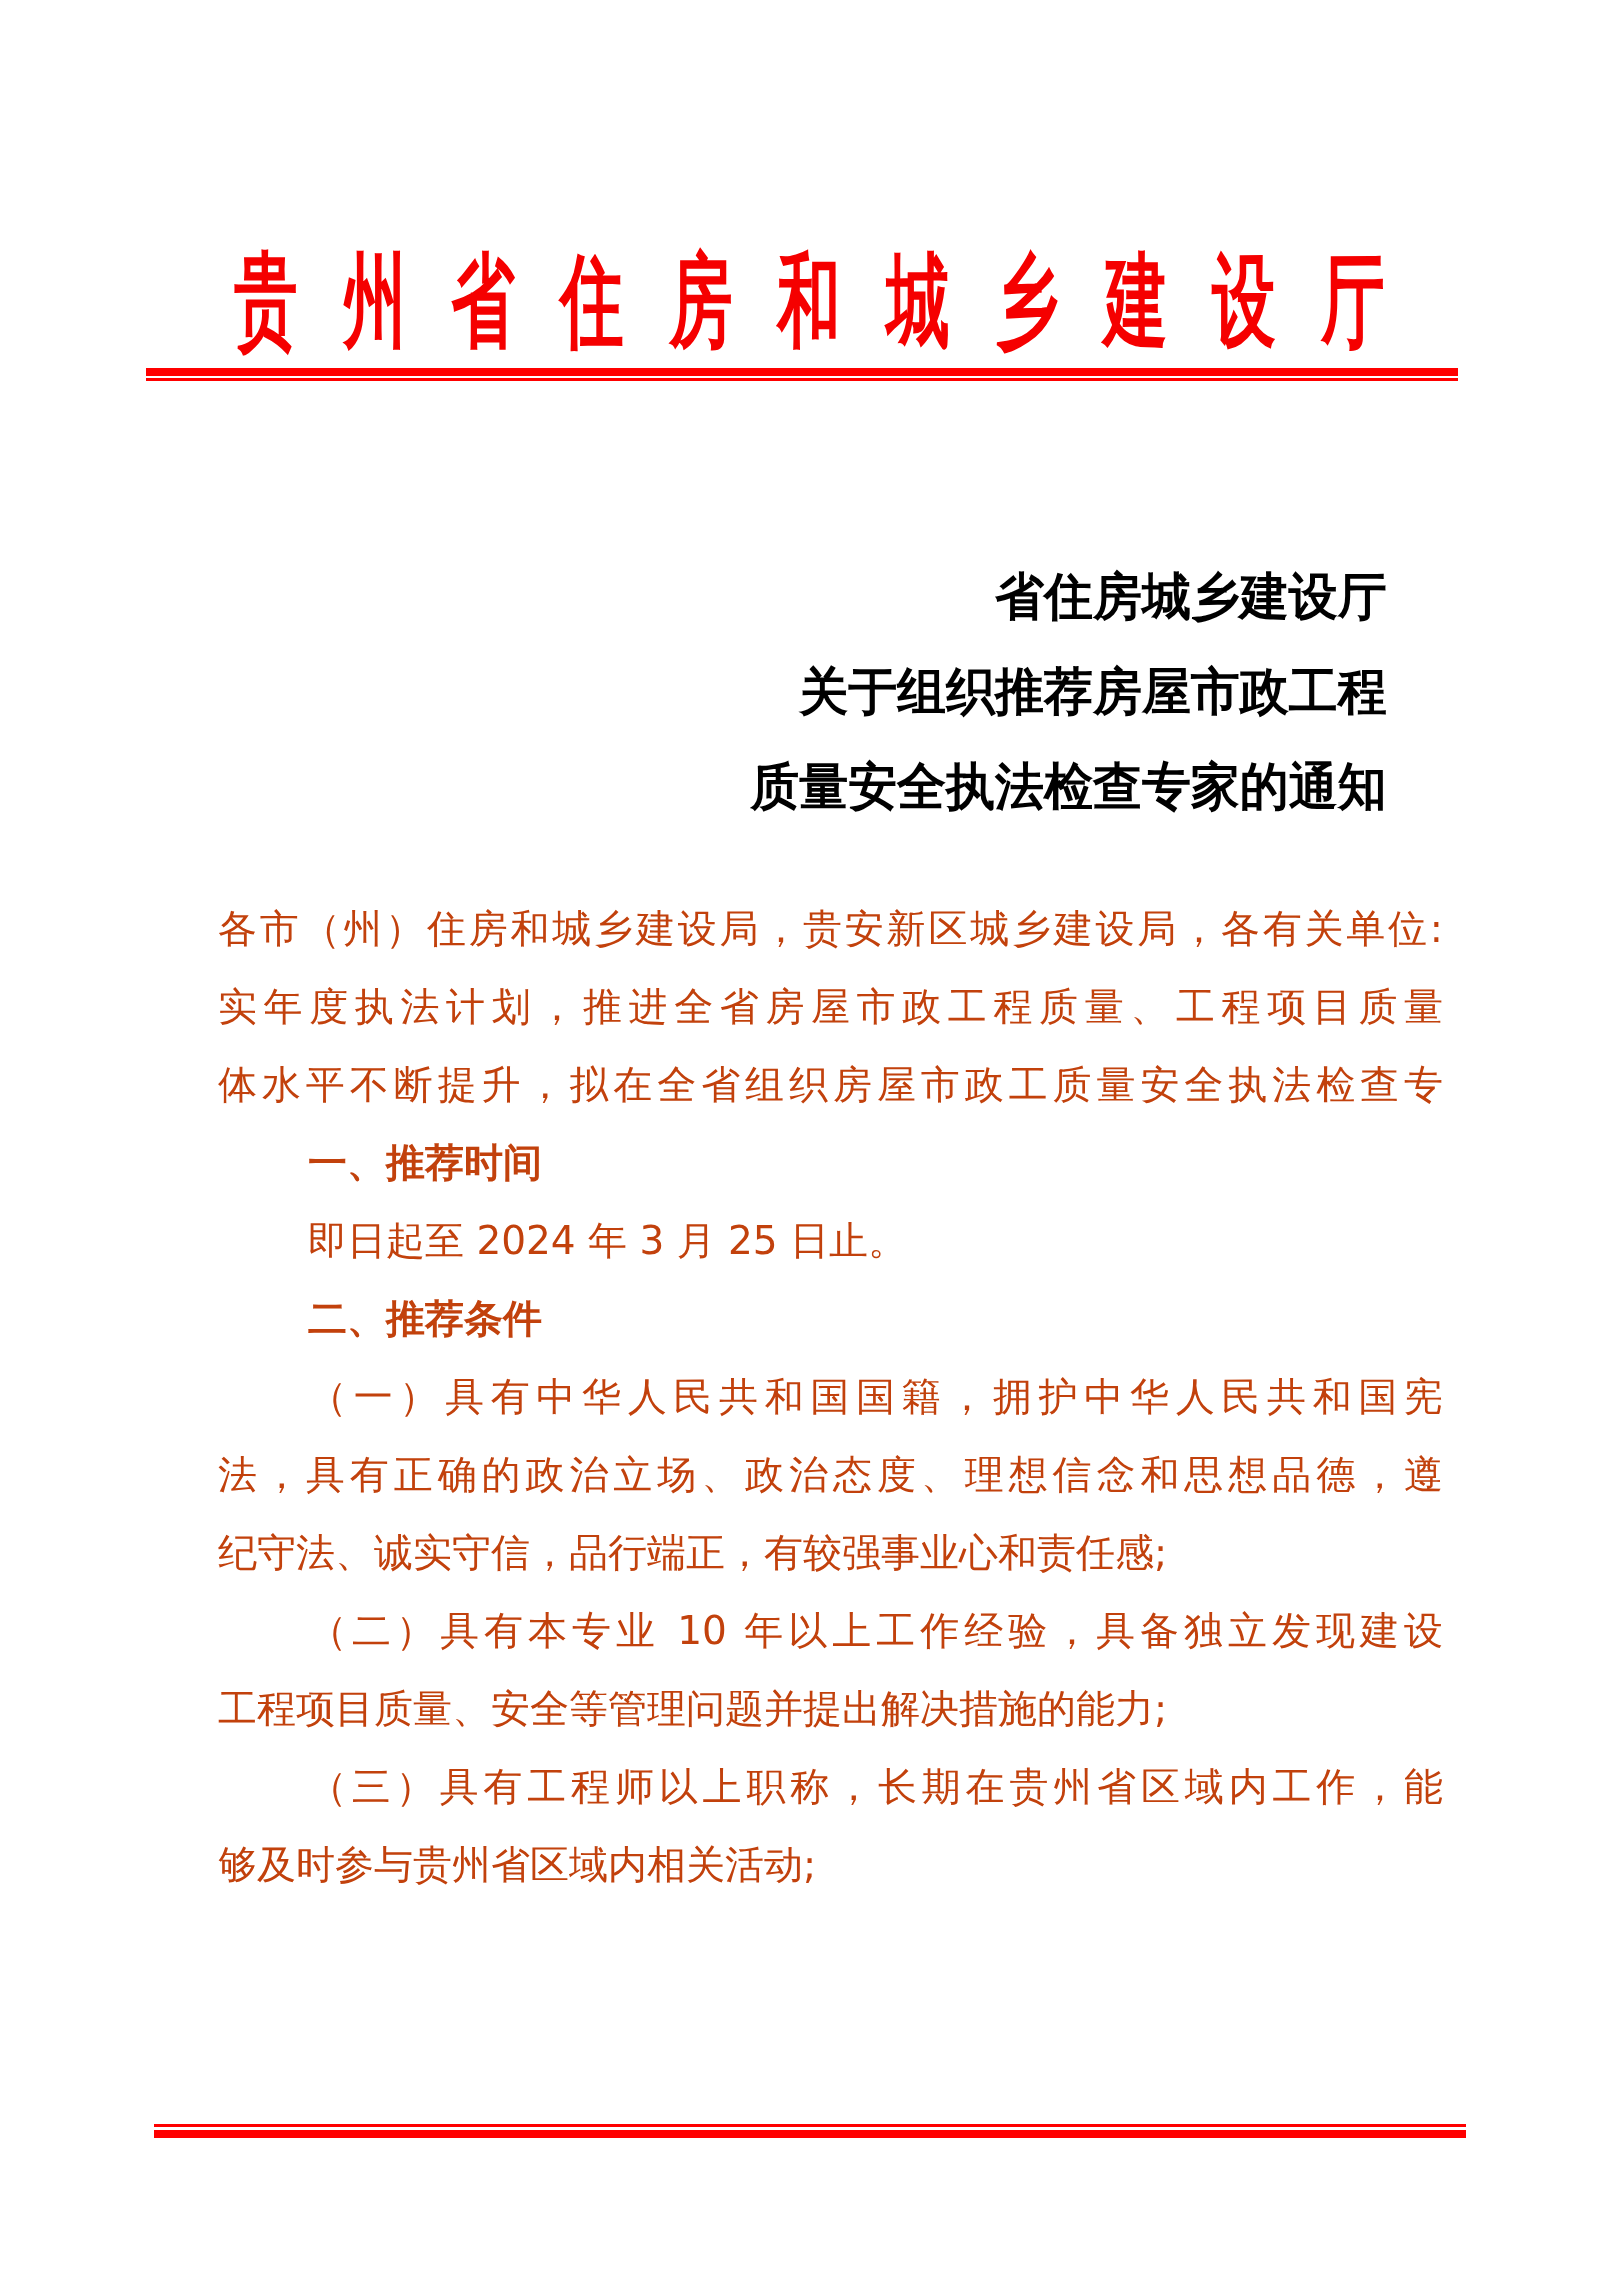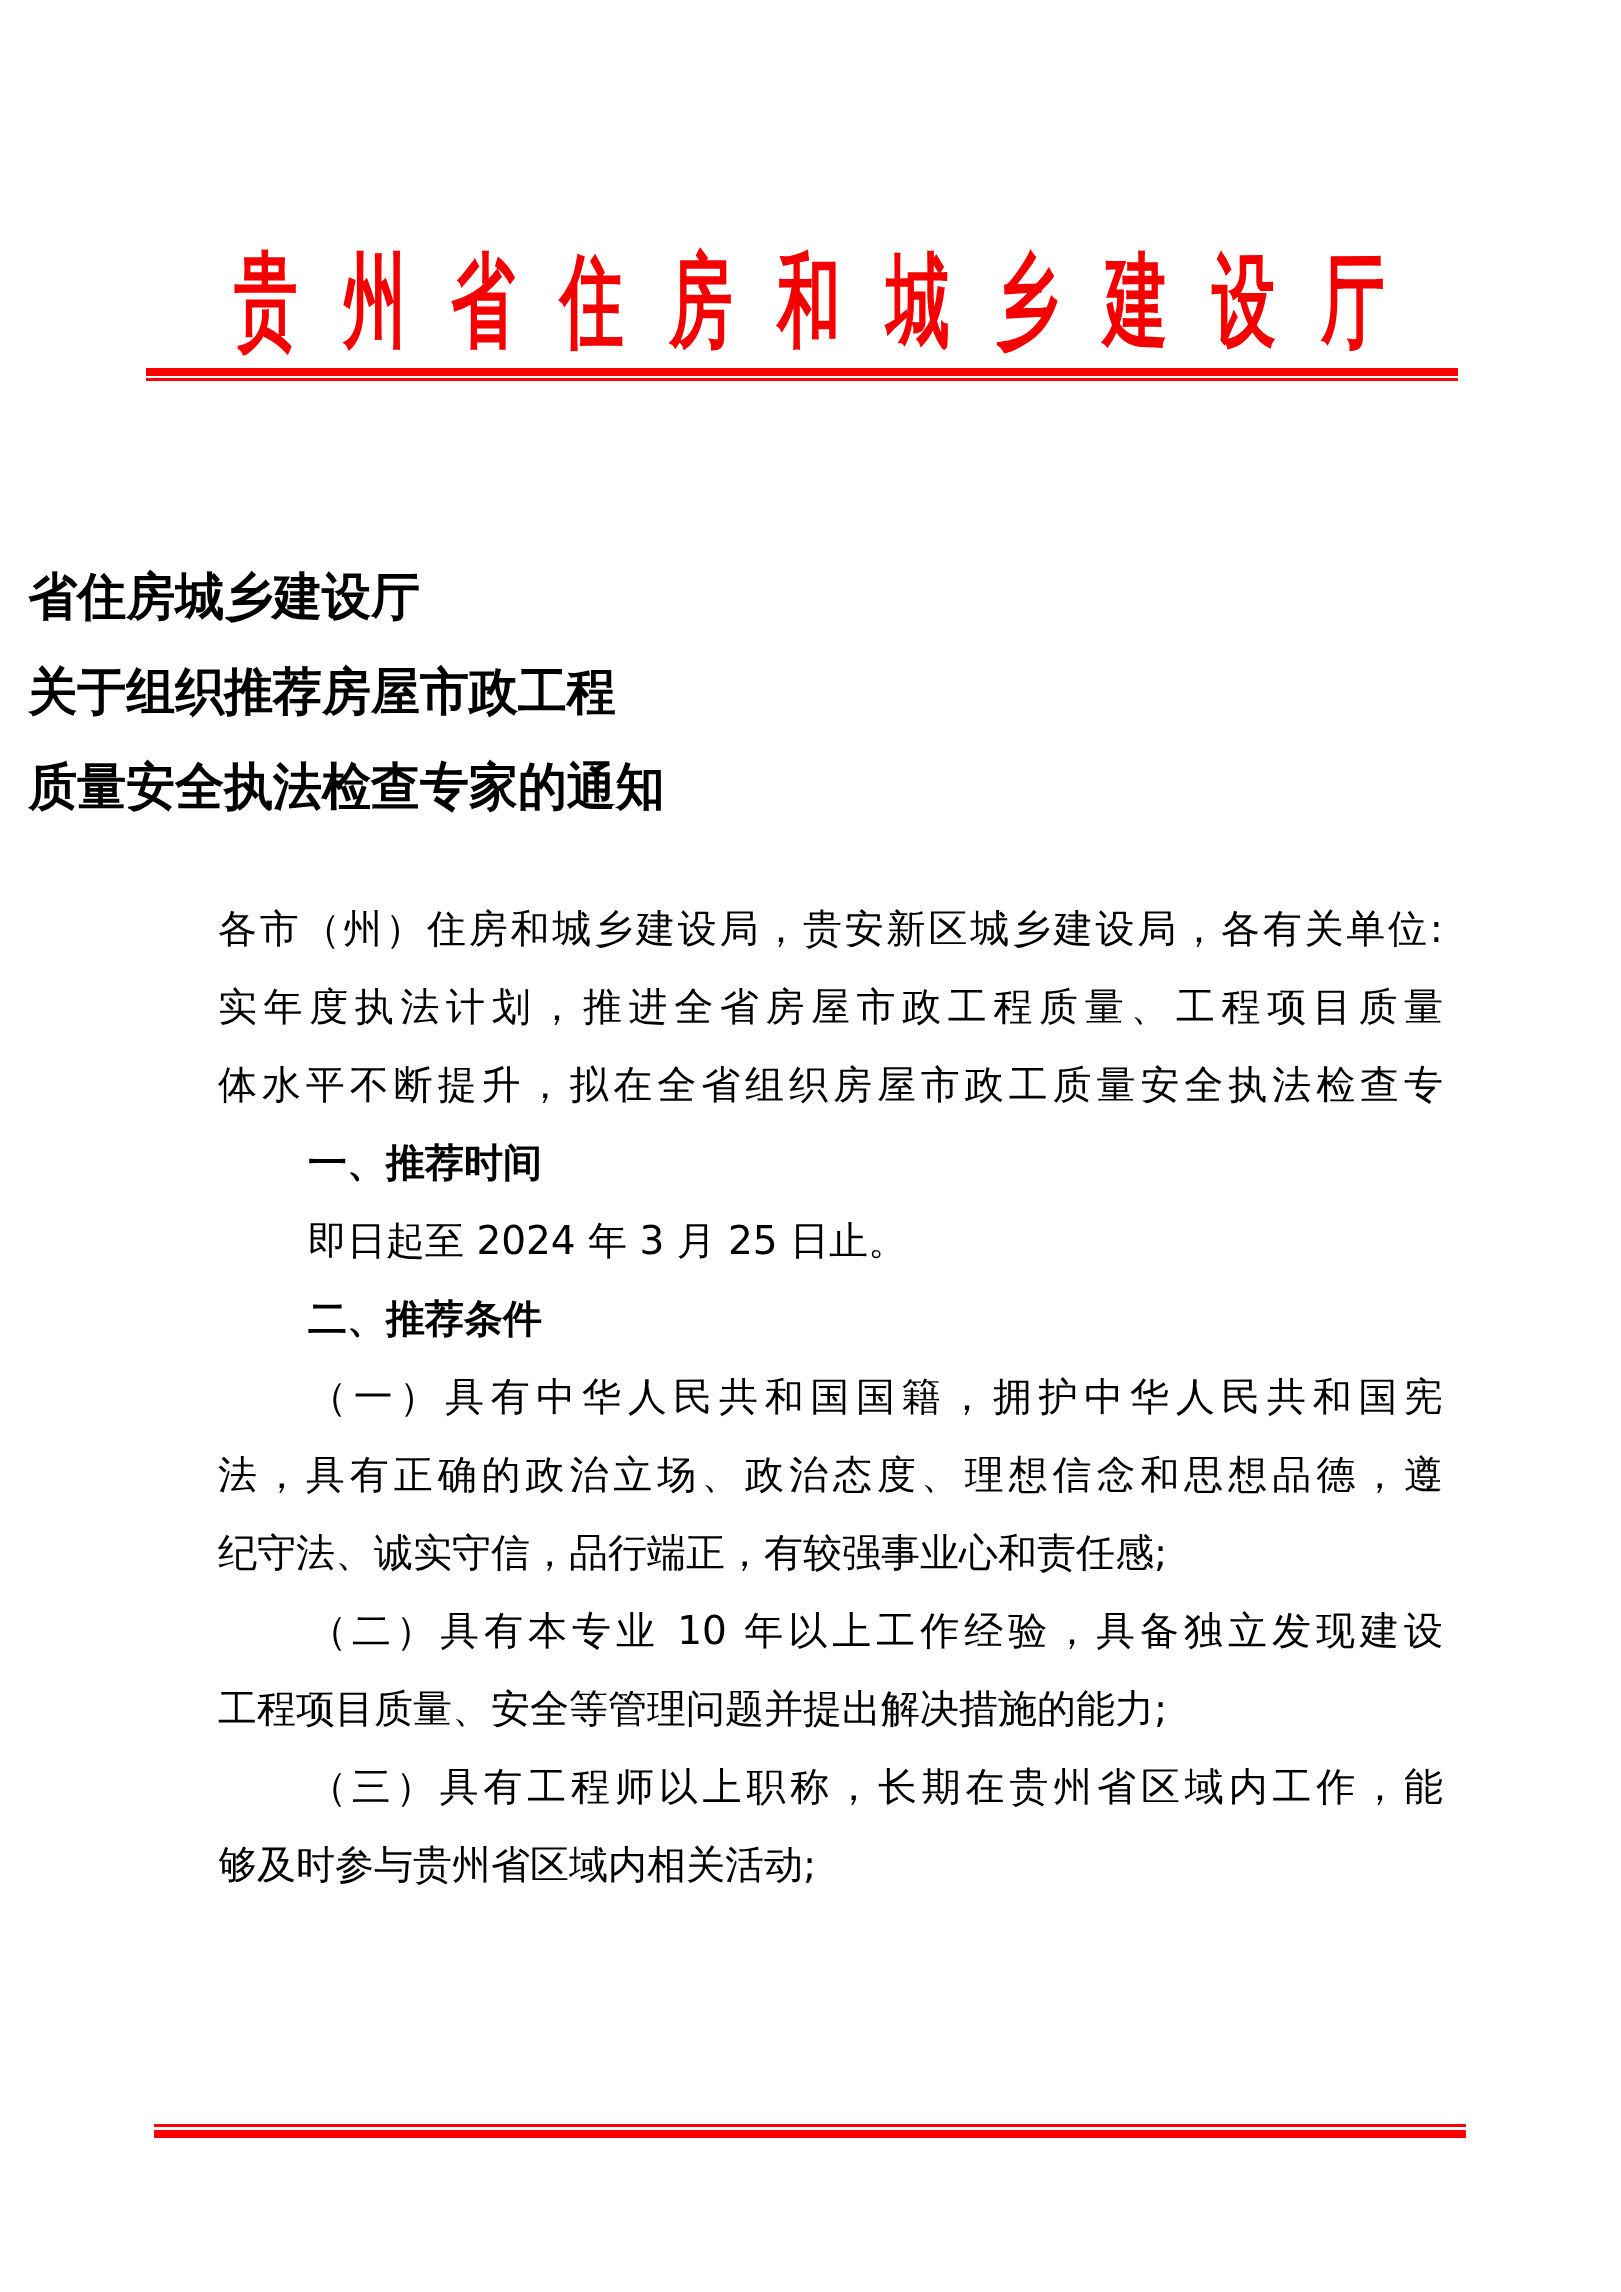--- a/index.html
+++ b/index.html
@@ -84,21 +84,21 @@
       width: 100%; height: 7.8px;
       background: #ff0000;
     }
 
     
     .doc-title {
       position: absolute;
       left: 0;
       top: 549px;
       width: 1415px;
-      text-align: left;
+      text-align: right;
     }
     .doc-title-line {
       display: block;
       font-family: "DejaVu Serif", "Liberation Serif", serif;
       font-weight: bold;
       font-size: 51px;
       line-height: 95px;
       height: 95px;
       letter-spacing: 0px;
       color: #000000;
@@ -112,21 +112,21 @@
       top: 890px;
       width: 1225px;
     }
     .line {
       display: block;
       height: 78px;
       line-height: 78px;
       font-family: "DejaVu Sans", "Liberation Sans", sans-serif;
       font-size: 39px;
       white-space: nowrap;
-      color: #000000;
+      color: #c2410c;
       transform-origin: left center;
     }
     .line.indent {
       padding-left: 90px;
     }
     .line.heading {
       font-weight: bold;
       padding-left: 90px;
     }
     .line.justify {

